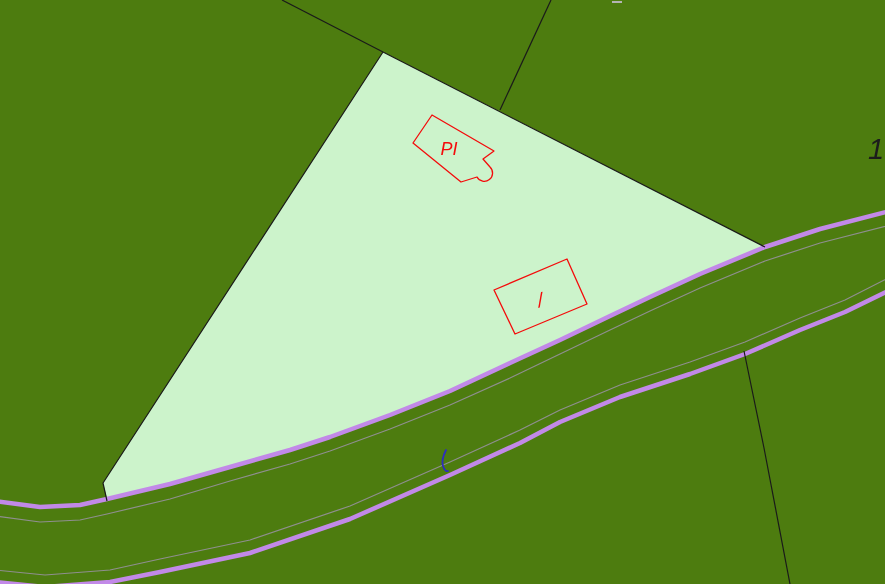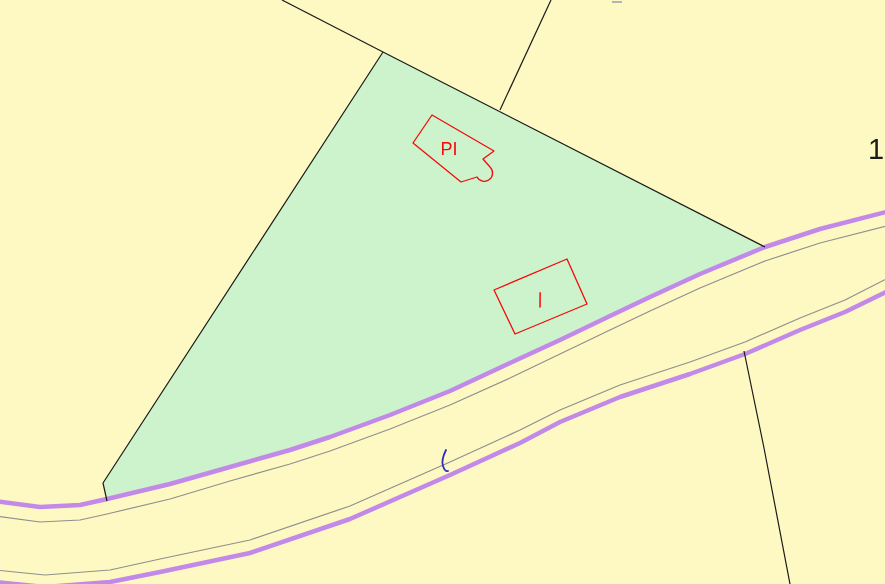--- a/index.html
+++ b/index.html
@@ -1,16 +1,16 @@
 <!DOCTYPE html>
 <html><head>
 <meta charset="utf-8">
 <style>
   html,body{margin:0;padding:0;background:#ffffff;}
-  .stage{position:relative;width:885px;height:584px;overflow:hidden;background:#fef9c3;}
+  .stage{position:relative;width:885px;height:584px;overflow:hidden;background:#4d7c0f;font-style:italic;}
   svg{display:block;}
   text{font-family:"Liberation Sans","DejaVu Sans",sans-serif;}
 </style>
 </head>
 <body style="background: rgb(255, 255, 255);">
 
 <div class="stage">
   <svg id="map" viewBox="0 0 885 584" width="885" height="584">
     <g>
         <path d="M103,483 L383,52 L765,247 L700,274 L650,297 L610,316 L560,340 L510,363 L450,391 L390,415 L330,437 L290,450 L230,467 L170,484 L107,499 Z" fill="#ccf3cb" stroke="none"></path>

